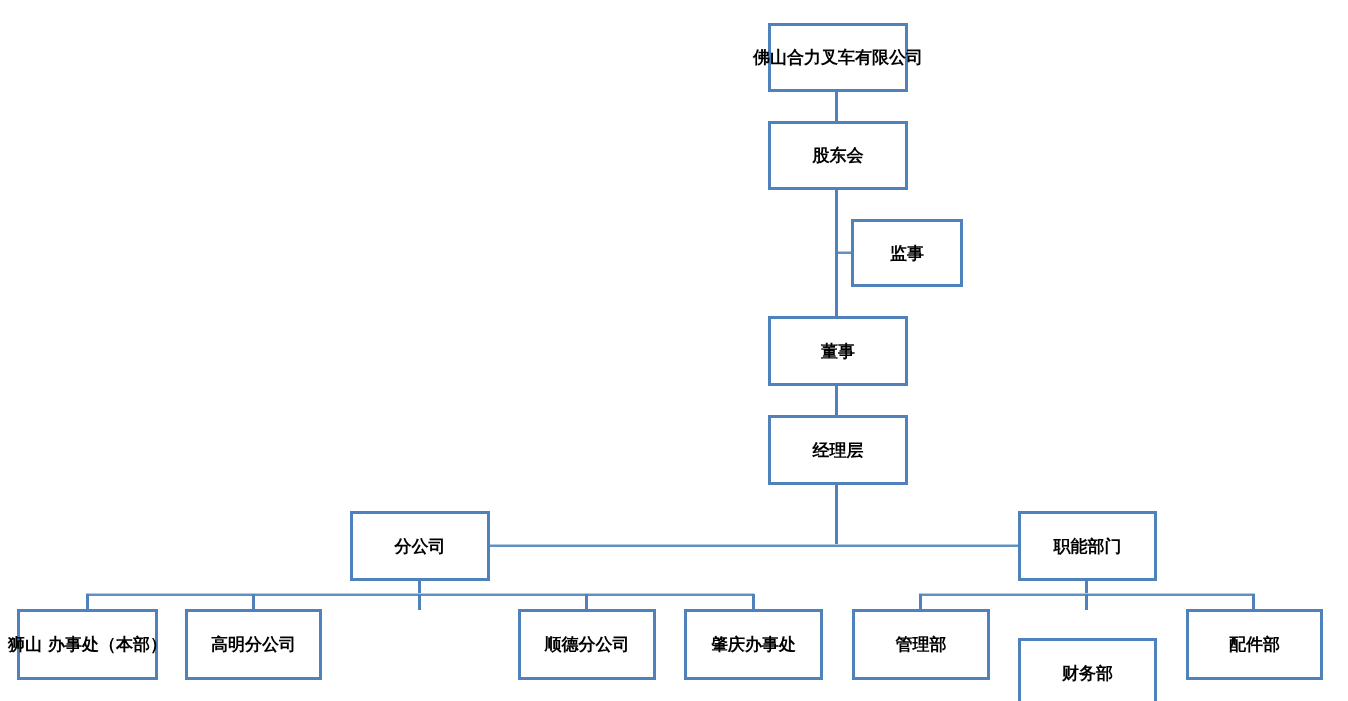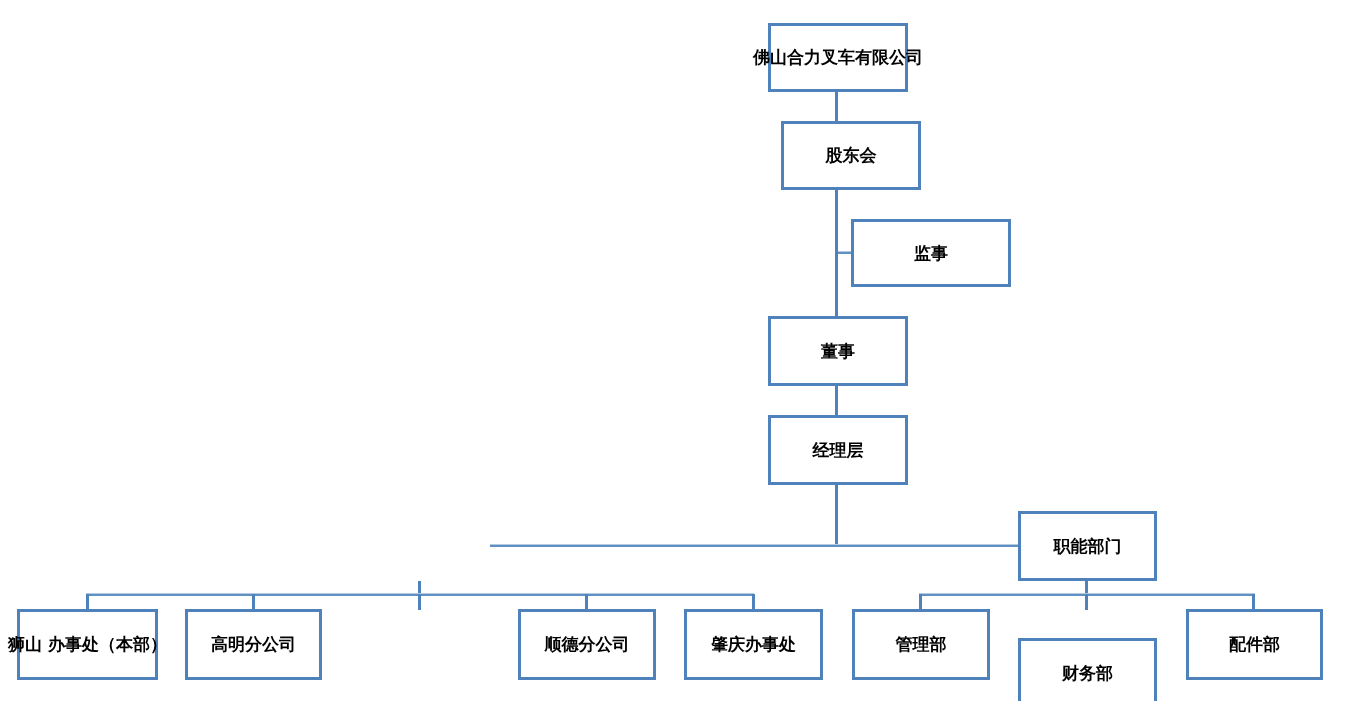--- a/index.html
+++ b/index.html
@@ -47,22 +47,22 @@
     position: absolute;
     height: 3px;
     background: linear-gradient(180deg,
       var(--connector-light-top) 0%, var(--connector-light-top) 45%,
       var(--connector-light-bottom) 45%, var(--connector-light-bottom) 100%);
     z-index: 1;
   }
 
   
   .n-company      { left: 768px;  top: 23px;  width: 140px; height: 69px; }
-  .n-shareholders { left: 768px;  top: 121px; width: 140px; height: 69px; margin-left: 13px; }
-  .n-supervisor   { left: 851px;  top: 219px; width: 160px; height: 68px; }
+  .n-shareholders { left: 768px;  top: 121px; width: 140px; height: 69px; }
+  .n-supervisor   { left: 851px;  top: 219px; width: 112px; height: 68px; }
   .n-director     { left: 768px;  top: 316px; width: 140px; height: 70px; }
   .n-management   { left: 768px;  top: 415px; width: 140px; height: 70px; }
   .n-branchgrp    { left: 350px;  top: 511px; width: 140px; height: 70px; }
   .n-funcgrp      { left: 1018px; top: 511px; width: 139px; height: 70px; }
   .n-b1 { left: 17px;   top: 609px; width: 141px; height: 71px; }
   .n-b2 { left: 185px;  top: 609px; width: 137px; height: 71px; }
   .n-b3 { left: 352px;  top: 609px; width: 137px; height: 71px; }
   .n-b4 { left: 518px;  top: 609px; width: 138px; height: 71px; }
   .n-b5 { left: 684px;  top: 609px; width: 139px; height: 71px; }
   .n-d1 { left: 852px;  top: 609px; width: 138px; height: 71px; }
@@ -124,20 +124,23 @@
   </div>
   <div class="node n-supervisor">
     <span>监事</span>
   </div>
   <div class="node n-director">
     <span>董事</span>
   </div>
   <div class="node n-management">
     <span>经理层</span>
   </div>
+  <div class="node n-branchgrp">
+    <span>分公司</span>
+  </div>
   <div class="node n-funcgrp">
     <span>职能部门</span>
   </div>
 
   <div class="node n-b1">
     <span>狮山 办事处（本部）</span>
   </div>
   <div class="node n-b2">
     <span>高明分公司</span>
   </div>

